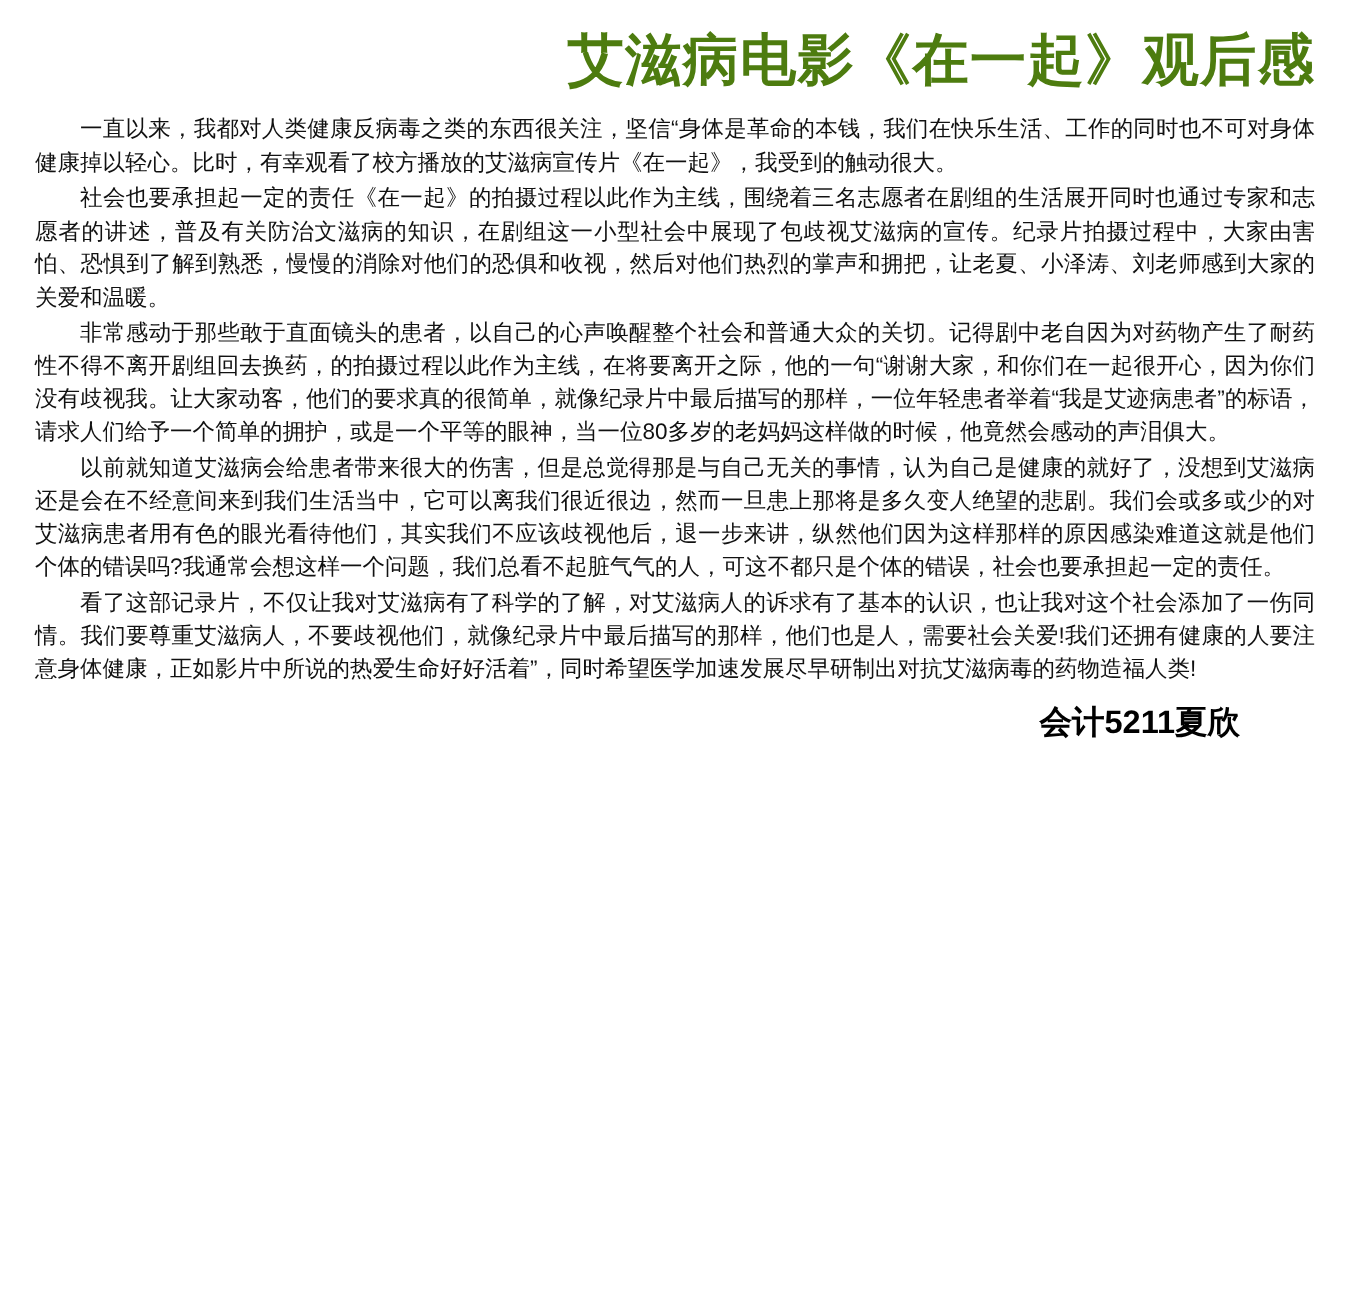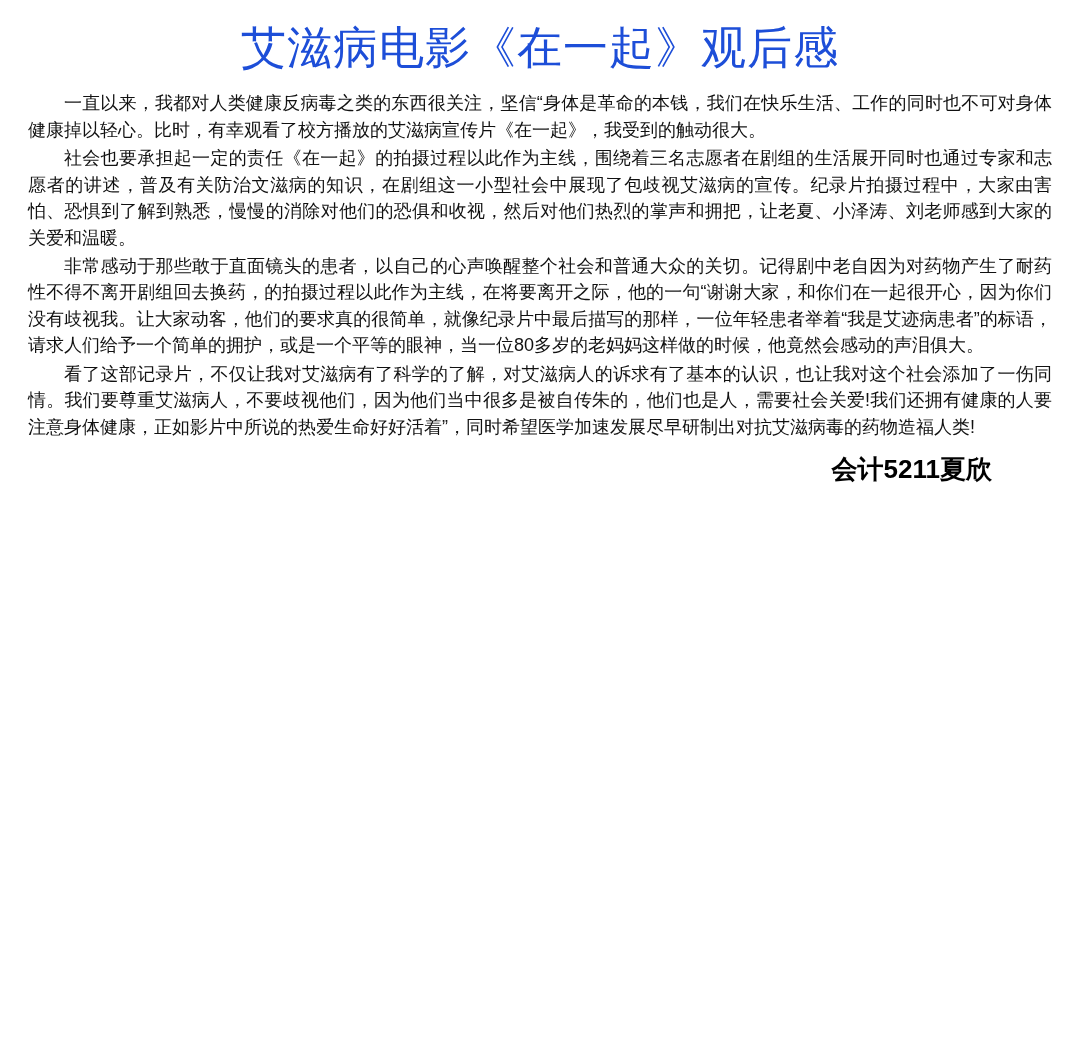--- a/index.html
+++ b/index.html
@@ -14,27 +14,27 @@
     color: #111111;
   }
   .page {
     width: 1080px;
     min-height: 1051px;
     box-sizing: border-box;
     padding: 14px 28px 10px 28px;
     background: #ffffff;
   }
   .doc-title {
-    text-align: center;
+    text-align: right;
     font-size: 45px;
-    font-weight: normal;
+    font-weight: bold;
     letter-spacing: 1px;
     line-height: 1.25;
     margin: 6px 0 14px 0;
-    color: #1d4ed8;
+    color: #4d7c0f;
   }
   .body-text p {
     margin: 0 0 2px 0;
     font-size: 18px;
     line-height: 1.47;
     text-align: justify;
     text-justify: inter-ideograph;
     text-indent: 2em;
     color: #111111;
     letter-spacing: 0px;
@@ -52,18 +52,19 @@
 <body>
 
 <div class="page">
 
   <h1 class="doc-title">艾滋病电影《在一起》观后感</h1>
 
   <div class="body-text">
     <p>一直以来，我都对人类健康反病毒之类的东西很关注，坚信“身体是革命的本钱，我们在快乐生活、工作的同时也不可对身体健康掉以轻心。比时，有幸观看了校方播放的艾滋病宣传片《在一起》，我受到的触动很大。</p>
     <p>社会也要承担起一定的责任《在一起》的拍摄过程以此作为主线，围绕着三名志愿者在剧组的生活展开同时也通过专家和志愿者的讲述，普及有关防治文滋病的知识，在剧组这一小型社会中展现了包歧视艾滋病的宣传。纪录片拍摄过程中，大家由害怕、恐惧到了解到熟悉，慢慢的消除对他们的恐俱和收视，然后对他们热烈的掌声和拥把，让老夏、小泽涛、刘老师感到大家的关爱和温暖。</p>
     <p>非常感动于那些敢于直面镜头的患者，以自己的心声唤醒整个社会和普通大众的关切。记得剧中老自因为对药物产生了耐药性不得不离开剧组回去换药，的拍摄过程以此作为主线，在将要离开之际，他的一句“谢谢大家，和你们在一起很开心，因为你们没有歧视我。让大家动客，他们的要求真的很简单，就像纪录片中最后描写的那样，一位年轻患者举着“我是艾迹病患者”的标语，请求人们给予一个简单的拥护，或是一个平等的眼神，当一位80多岁的老妈妈这样做的时候，他竟然会感动的声泪俱大。</p>
-    <p>看了这部记录片，不仅让我对艾滋病有了科学的了解，对艾滋病人的诉求有了基本的认识，也让我对这个社会添加了一伤同情。我们要尊重艾滋病人，不要歧视他们，因为他们当中很多是被自传朱的，他们也是人，需要社会关爱!我们还拥有健康的人要注意身体健康，正如影片中所说的热爱生命好好活着”，同时希望医学加速发展尽早研制出对抗艾滋病毒的药物造福人类!</p>
+    <p>以前就知道艾滋病会给患者带来很大的伤害，但是总觉得那是与自己无关的事情，认为自己是健康的就好了，没想到艾滋病还是会在不经意间来到我们生活当中，它可以离我们很近很边，然而一旦患上那将是多久变人绝望的悲剧。我们会或多或少的对艾滋病患者用有色的眼光看待他们，其实我们不应该歧视他后，退一步来讲，纵然他们因为这样那样的原因感染难道这就是他们个体的错误吗?我通常会想这样一个问题，我们总看不起脏气气的人，可这不都只是个体的错误，社会也要承担起一定的责任。</p>
+    <p>看了这部记录片，不仅让我对艾滋病有了科学的了解，对艾滋病人的诉求有了基本的认识，也让我对这个社会添加了一伤同情。我们要尊重艾滋病人，不要歧视他们，就像纪录片中最后描写的那样，他们也是人，需要社会关爱!我们还拥有健康的人要注意身体健康，正如影片中所说的热爱生命好好活着”，同时希望医学加速发展尽早研制出对抗艾滋病毒的药物造福人类!</p>
   </div>
 
   <div class="signature">会计5211夏欣</div>
 
 </div>
 
 </body></html>

